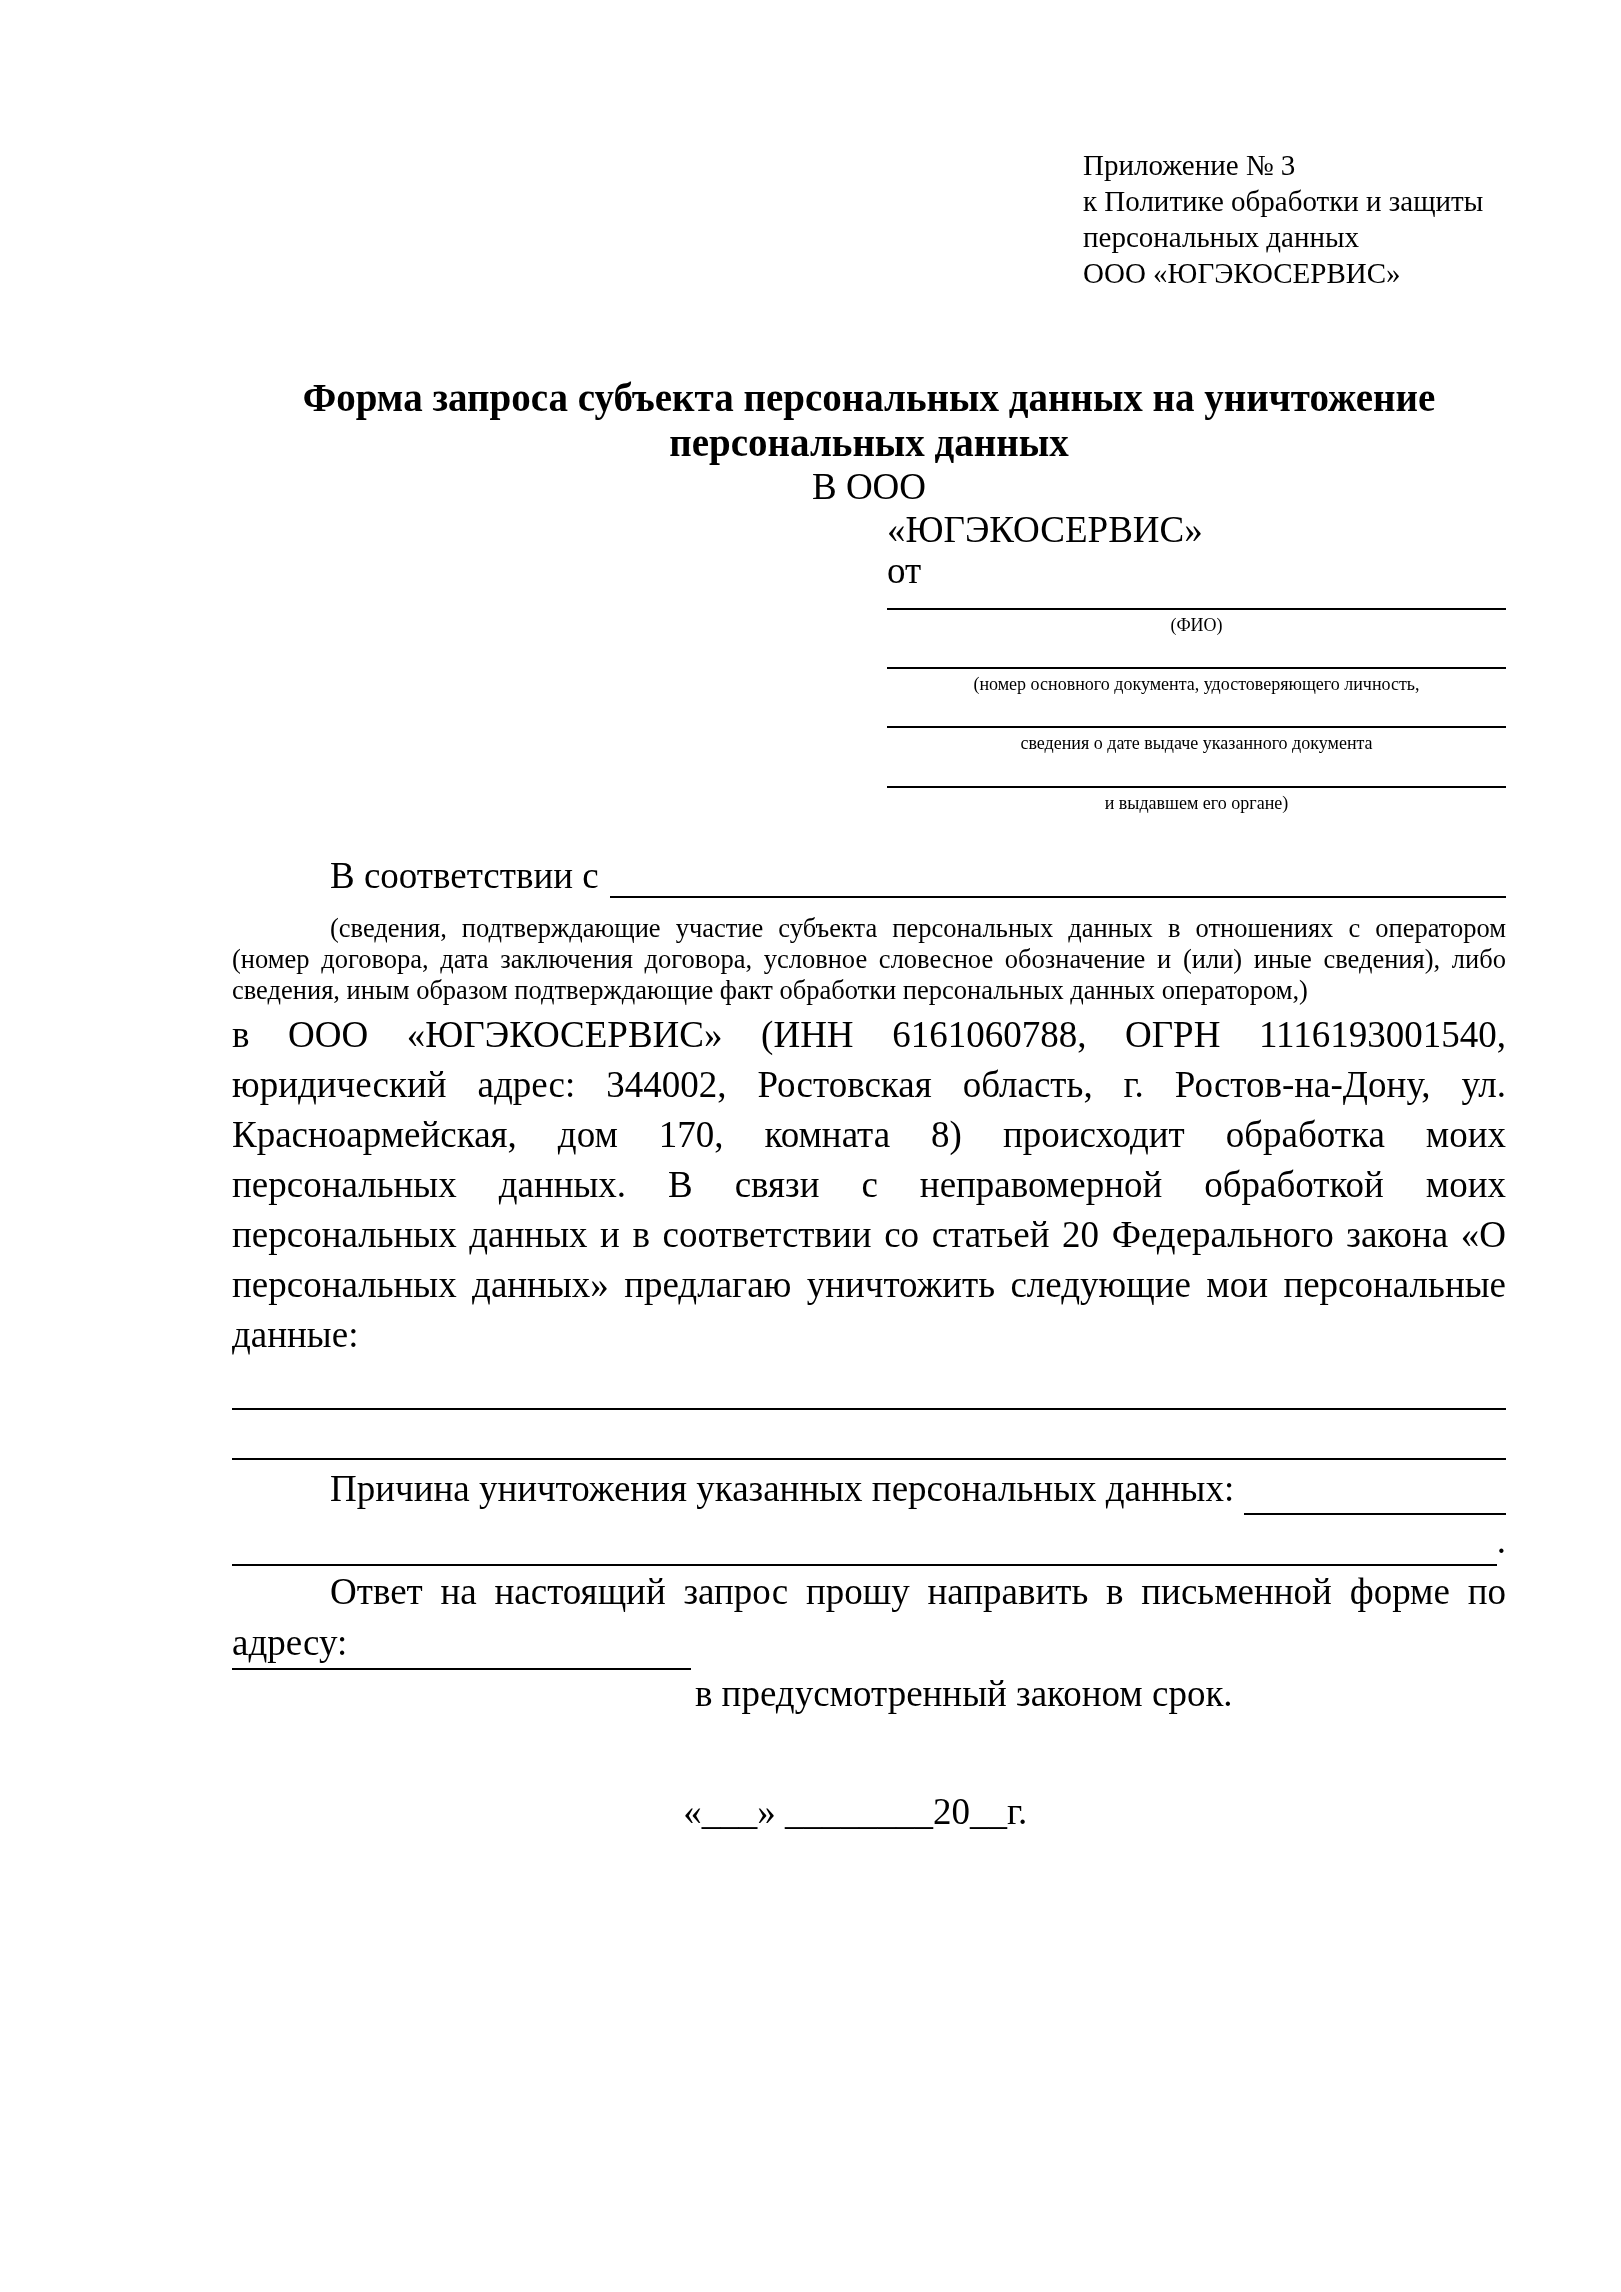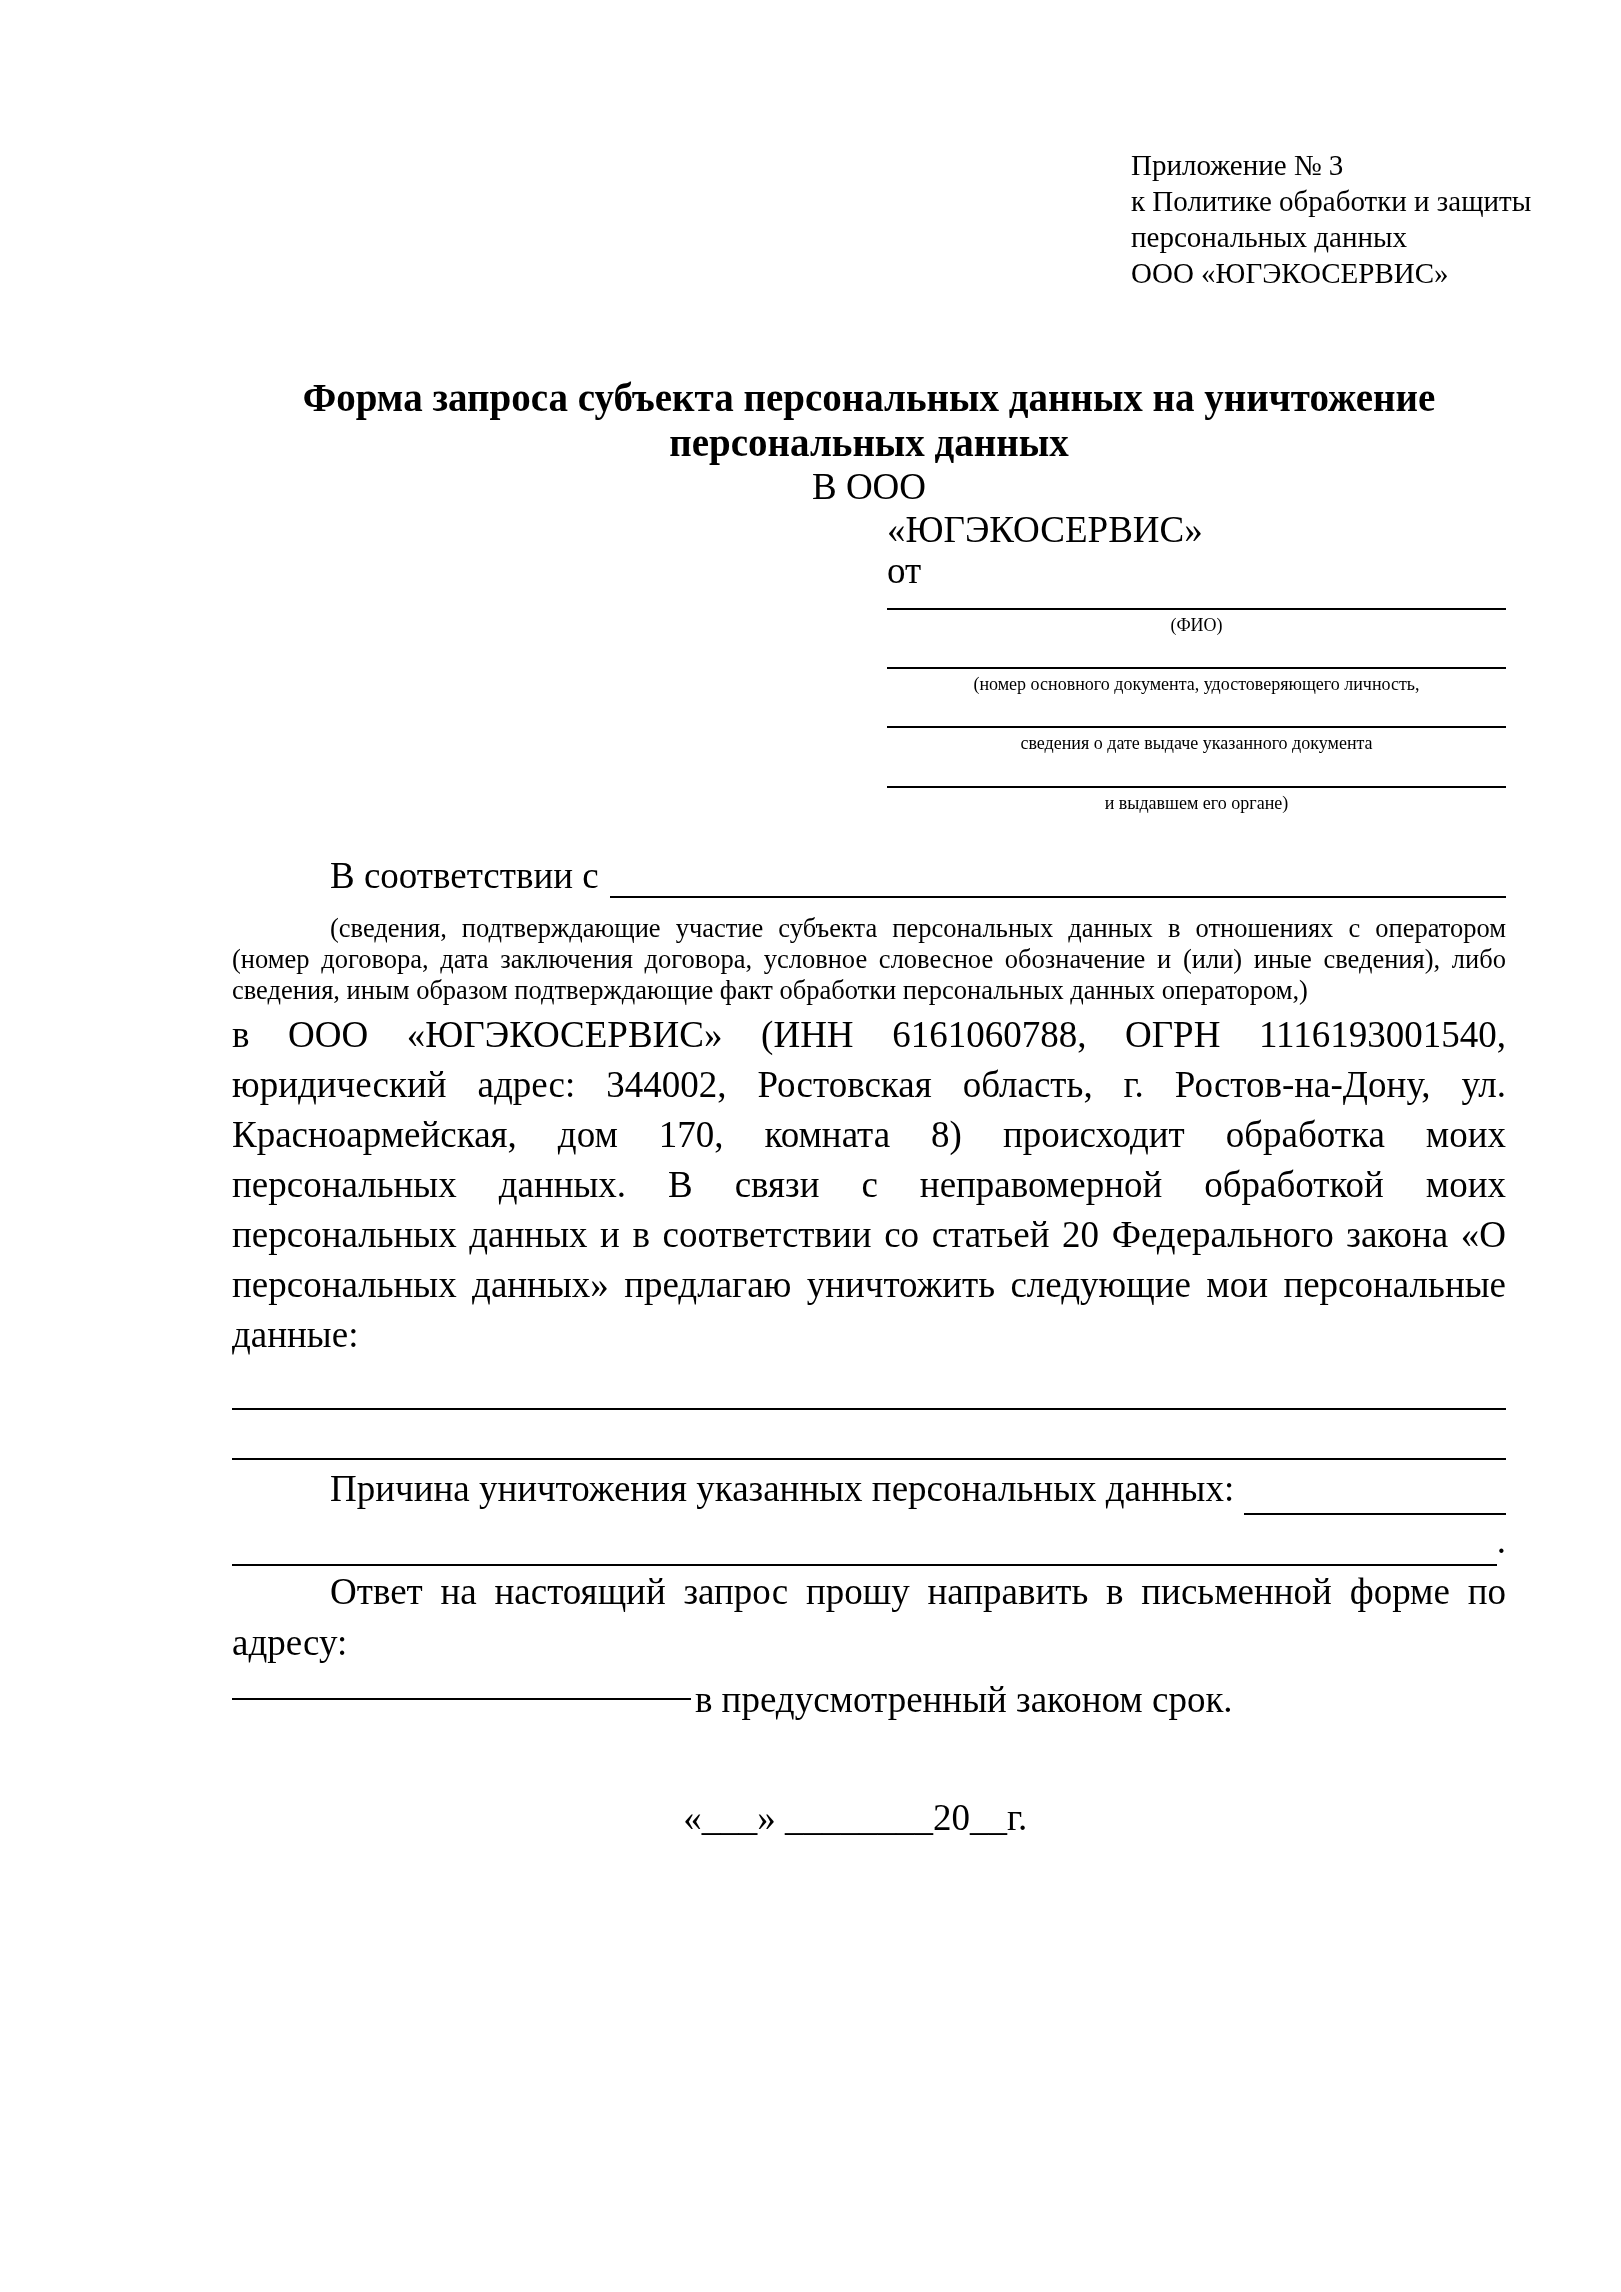--- a/index.html
+++ b/index.html
@@ -18,21 +18,21 @@
     font-size: 37px;
     box-sizing: border-box;
     padding: 147px 115px 0 232px;
     overflow: hidden;
   }
   .hdr {
     margin-left: 851px;
     font-size: 29px;
     line-height: 36px;
   }
-  .hdr div { white-space: nowrap; margin-left: 48px; }
+  .hdr div { white-space: nowrap; }
 
   .title {
     margin-top: 84px;
     text-align: center;
     font-weight: bold;
     font-size: 39px;
     line-height: 45px;
   }
   .vooo {
     text-align: center;
@@ -105,23 +105,22 @@
   .fullline .dot { flex: 0 0 auto; }
 
   .response {
     text-align: justify;
     text-align-last: justify;
     text-indent: 98px;
     line-height: 51px;
   }
   .tailrow {
     display: flex;
-    align-items: center;
+    align-items: flex-start;
     line-height: 51px;
-    margin-top: 6px;
   }
   .tailrow .fill-fixed {
     flex: 0 0 auto;
     width: 459px;
     border-bottom: 2.9px solid #000;
   }
   .tailrow .tail-text { padding-left: 3.9px; white-space: nowrap; }
 
   .footer {
     display: flex;

